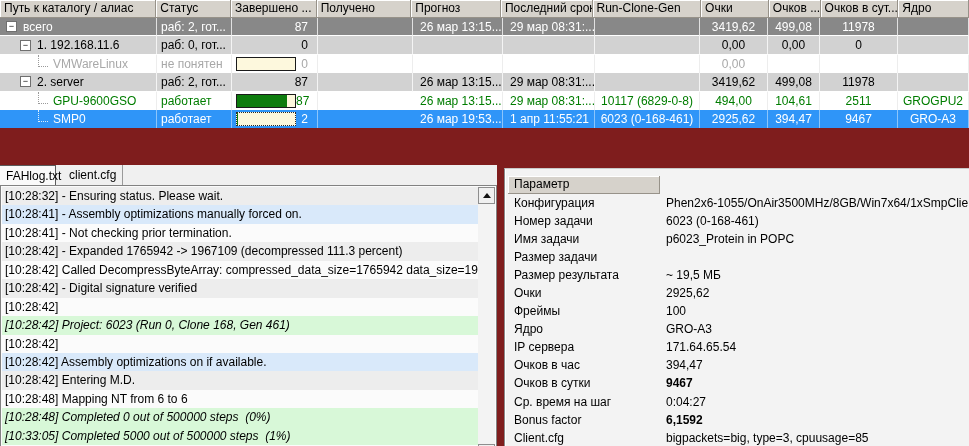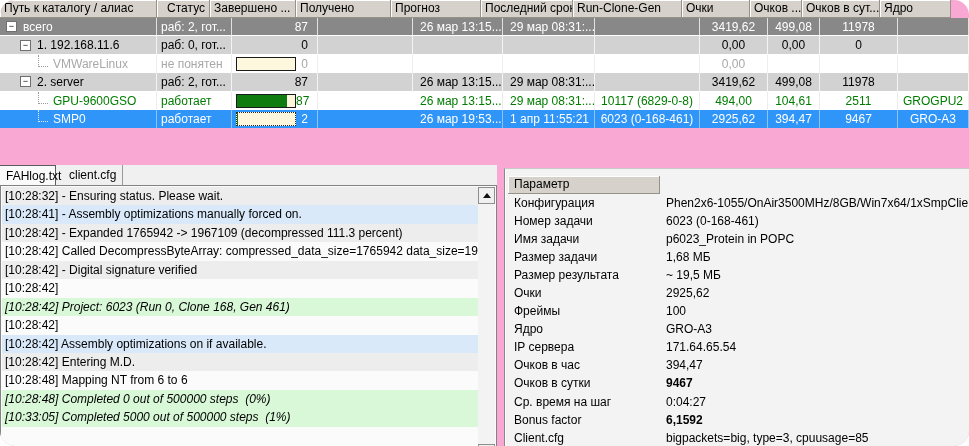--- a/index.html
+++ b/index.html
@@ -1,17 +1,17 @@
 <!DOCTYPE html>
 <html><head>
 <meta charset="utf-8">
 <style>
   html,body{margin:0;padding:0;background:#fff;}
-  .screen{position:relative;width:969px;height:446px;overflow:hidden;background:#f9a8d4;
-          font-family:"Liberation Sans","DejaVu Sans",sans-serif;font-size:12px;color:#000;border-radius:15px;}
+  .screen{position:relative;width:969px;height:446px;overflow:hidden;background:#7f1d1d;
+          font-family:"Liberation Sans","DejaVu Sans",sans-serif;font-size:12px;color:#000;}
 
   
   .jobs{position:absolute;left:0;top:0;width:969px;}
   .thead{display:flex;}
   .hcell{box-sizing:border-box;height:18px;background:#d6d2cb;color:#000;
          border-right:1px solid #979289;border-bottom:1px solid #979289;
          box-shadow:inset 1px 1px 0 #ffffff;
          padding:1px 4px 0 4px;white-space:nowrap;overflow:hidden;}
   .trow{display:flex;height:18.4px;box-sizing:border-box;}
   .tcell{box-sizing:border-box;line-height:18px;white-space:nowrap;overflow:hidden;padding:0 4px;}
@@ -70,21 +70,21 @@
   .bold{font-weight:bold;}
 </style>
 </head>
 <body>
 
 <div class="screen">
 
   <div class="jobs">
     <div class="thead" id="jobs-head">
         <div class="hcell" style="width: 157px;">Путь к каталогу / алиас</div>
-        <div class="hcell" style="width: 53px; text-align: right;">Статус</div>
+        <div class="hcell" style="width: 75px;">Статус</div>
         <div class="hcell" style="width: 86px;">Завершено ...</div>
         <div class="hcell" style="width: 95px;">Получено</div>
         <div class="hcell" style="width: 90px;">Прогноз</div>
         <div class="hcell" style="width: 92px;">Последний срок</div>
         <div class="hcell" style="width: 109px;">Run-Clone-Gen</div>
         <div class="hcell" style="width: 68px;">Очки</div>
         <div class="hcell" style="width: 52px;">Очков ...</div>
         <div class="hcell" style="width: 78px;">Очков в сут...</div>
         <div class="hcell" style="width: 71px;">Ядро</div>
       </div>
@@ -217,20 +217,21 @@
 
   <div class="tabstrip">
     <div class="tab activeTab">FAHlog.txt</div>
     <div class="tab inactiveTab">client.cfg</div>
   </div>
 
   <div class="logbox">
     <div class="loglines" id="loglines">
         <div class="logline hl-gray">[10:28:32] - Ensuring status. Please wait.</div>
         <div class="logline hl-blue">[10:28:41] - Assembly optimizations manually forced on.</div>
+        <div class="logline hl-white">[10:28:41] - Not checking prior termination.</div>
         <div class="logline hl-gray">[10:28:42] - Expanded 1765942 -&gt; 1967109 (decompressed 111.3 percent)</div>
         <div class="logline hl-white">[10:28:42] Called DecompressByteArray: compressed_data_size=1765942 data_size=1967109, decom</div>
         <div class="logline hl-gray">[10:28:42] - Digital signature verified</div>
         <div class="logline hl-white">[10:28:42]</div>
         <div class="logline hl-green">[10:28:42] Project: 6023 (Run 0, Clone 168, Gen 461)</div>
         <div class="logline hl-white">[10:28:42]</div>
         <div class="logline hl-blue">[10:28:42] Assembly optimizations on if available.</div>
         <div class="logline hl-gray">[10:28:42] Entering M.D.</div>
         <div class="logline hl-white">[10:28:48] Mapping NT from 6 to 6</div>
         <div class="logline hl-green">[10:28:48] Completed 0 out of 500000 steps  (0%)</div>
@@ -258,21 +259,20 @@
         <div class="prow">
           <div class="plabel">Номер задачи</div>
           <div class="pvalue">6023 (0-168-461)</div>
         </div>
         <div class="prow">
           <div class="plabel">Имя задачи</div>
           <div class="pvalue">p6023_Protein in POPC</div>
         </div>
         <div class="prow">
           <div class="plabel">Размер задачи</div>
-          <div class="pvalue">1,68 МБ</div>
         </div>
         <div class="prow">
           <div class="plabel">Размер результата</div>
           <div class="pvalue">~ 19,5 МБ</div>
         </div>
         <div class="prow">
           <div class="plabel">Очки</div>
           <div class="pvalue">2925,62</div>
         </div>
         <div class="prow">

